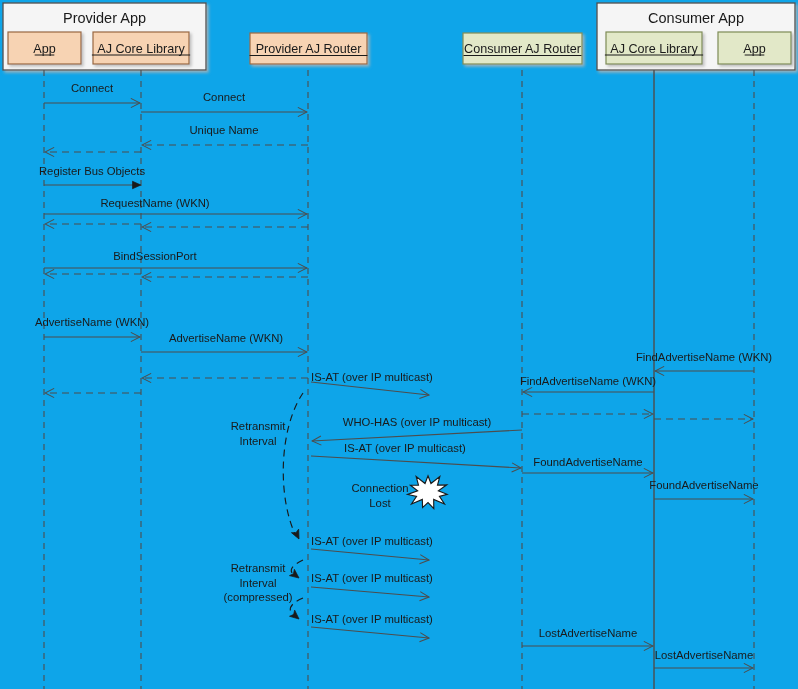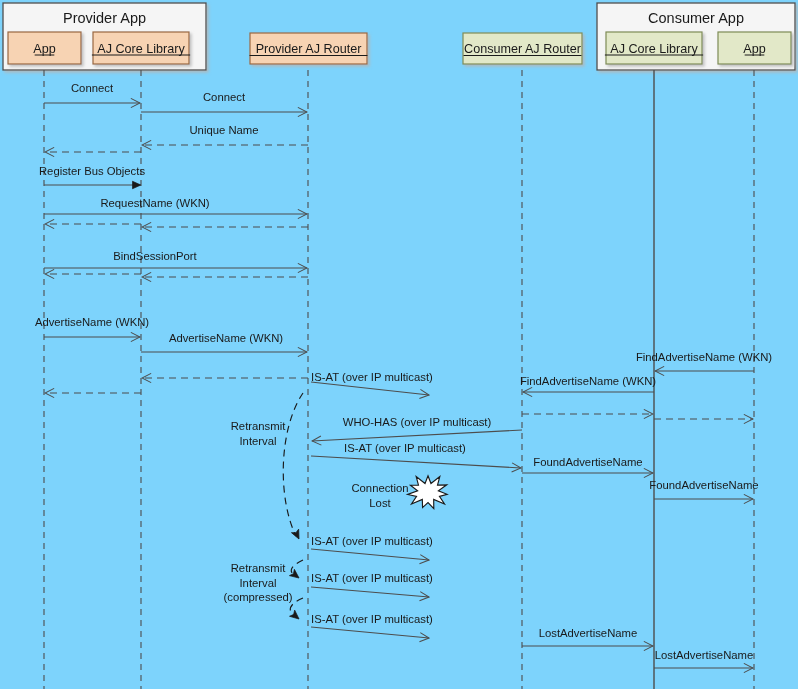--- a/index.html
+++ b/index.html
@@ -5,21 +5,21 @@
 <style>
   html,body{margin:0;padding:0;background:#ffffff;}
   body{
     font-family:"Liberation Sans","DejaVu Sans",sans-serif;
     -webkit-font-smoothing:antialiased;
   }
   #stage{
     position:relative;
     width:798px;
     height:689px;
-    background:#7dd3fc;
+    background:#0ea5e9;
     overflow:hidden;
   }
   #diagram{
     position:absolute;
     left:0; top:0;
     width:798px;
     height:689px;
   }
   .msg-label{
     font-size:11.3px;

